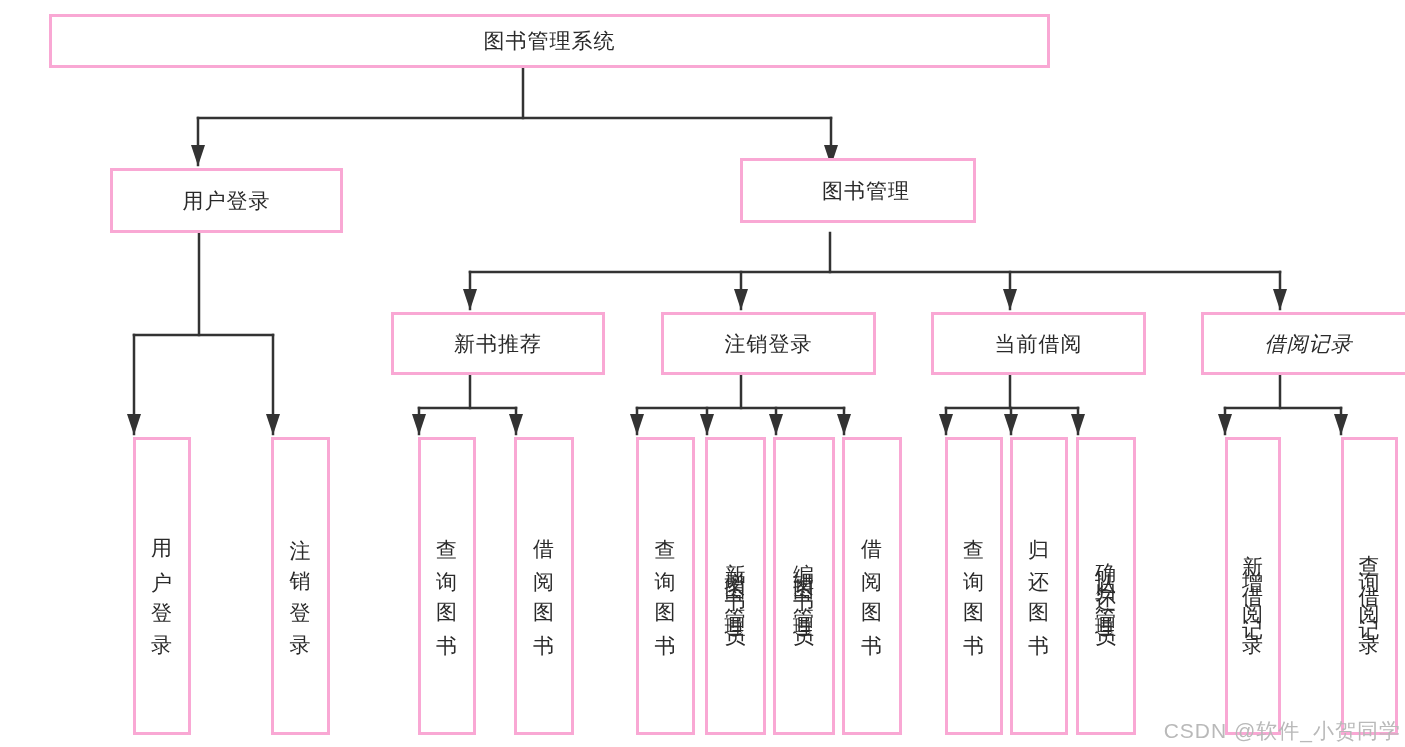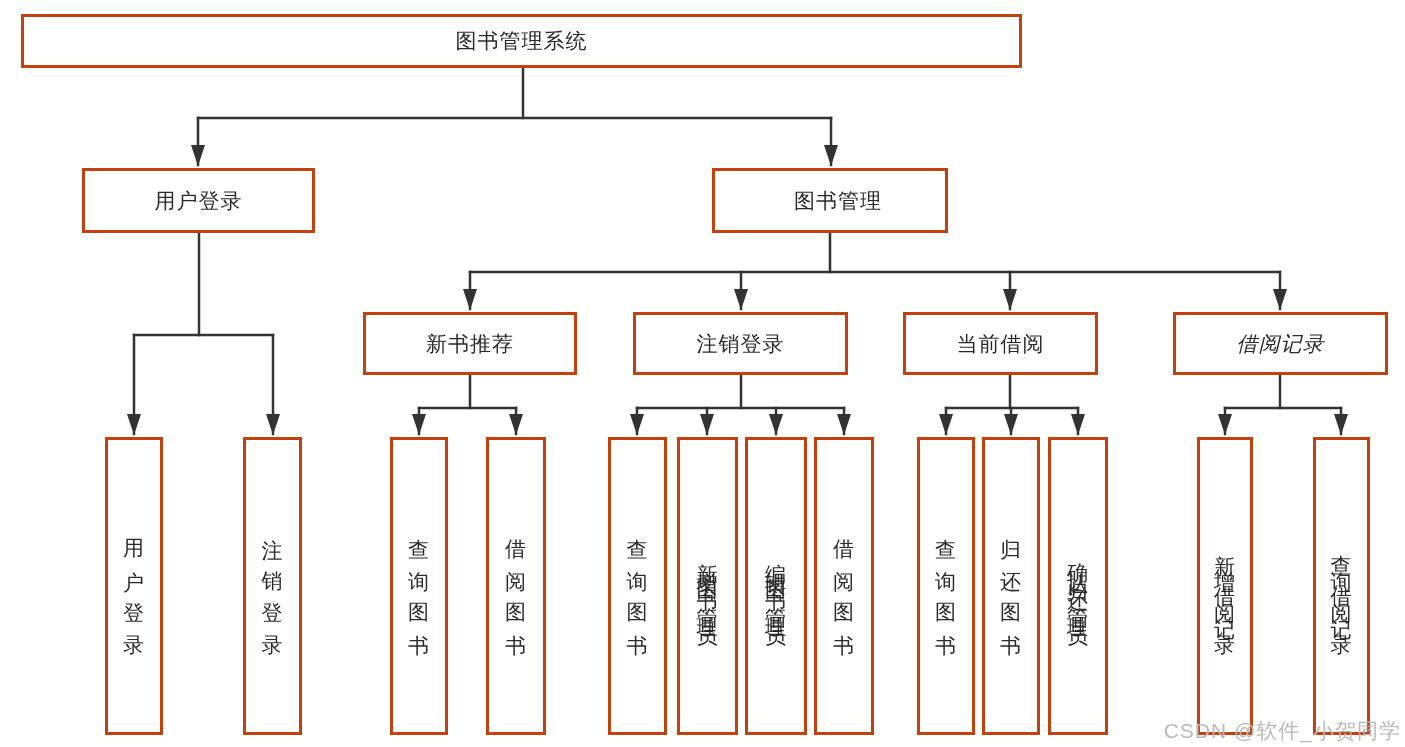--- a/index.html
+++ b/index.html
@@ -7,29 +7,30 @@
     position:relative;
     width:1405px;height:747px;
     background:#ffffff;
     font-family:"Liberation Sans","DejaVu Sans",sans-serif;
     overflow:hidden;
   }
   #connectors{position:absolute;left:0;top:0;z-index:1;}
   .node{
     position:absolute;
     box-sizing:border-box;
-    border:3px solid #c2410c;
+    border:3px solid #f9a8d4;
     background:#ffffff;
     display:flex;
     align-items:center;
     justify-content:center;
     z-index:2;
     color:#2a2a2a;
     font-size:21px;
     letter-spacing:1px;
+    margin-left:28px;
   }
   .vbox .vtext{
     writing-mode:vertical-rl;
     text-orientation:mixed;
     letter-spacing:10px;
     line-height:1;
     white-space:nowrap;
   }
   .watermark{
     position:absolute;
@@ -97,31 +98,31 @@
     </g>
   </svg>
 
   <div class="node" style="left:21px;top:14px;width:1001px;height:54px;">
     <span>图书管理系统</span>
   </div>
 
   <div class="node" style="left:82px;top:168px;width:233px;height:65px;">
     <span>用户登录</span>
   </div>
-  <div class="node" style="left:712px;top:168px;width:236px;height:65px;padding-left:16px;">
+  <div class="node" style="left:712px;top:158px;width:236px;height:65px;padding-left:16px;">
     <span>图书管理</span>
   </div>
 
   <div class="node" style="left:363px;top:312px;width:214px;height:63px;">
     <span>新书推荐</span>
   </div>
   <div class="node" style="left:633px;top:312px;width:215px;height:63px;">
     <span>注销登录</span>
   </div>
-  <div class="node" style="left:903px;top:312px;width:195px;height:63px;">
+  <div class="node" style="left:903px;top:312px;width:215px;height:63px;">
     <span>当前借阅</span>
   </div>
   <div class="node" style="left:1173px;top:312px;width:215px;height:63px;font-style:italic;">
     <span>借阅记录</span>
   </div>
 
   <div class="node vbox" style="left:105px;top:437px;width:58px;height:298px;">
     <span class="vtext" style="letter-spacing: 32px;">用户登录</span>
   </div>
   <div class="node vbox" style="left:243px;top:437px;width:59px;height:298px;">

